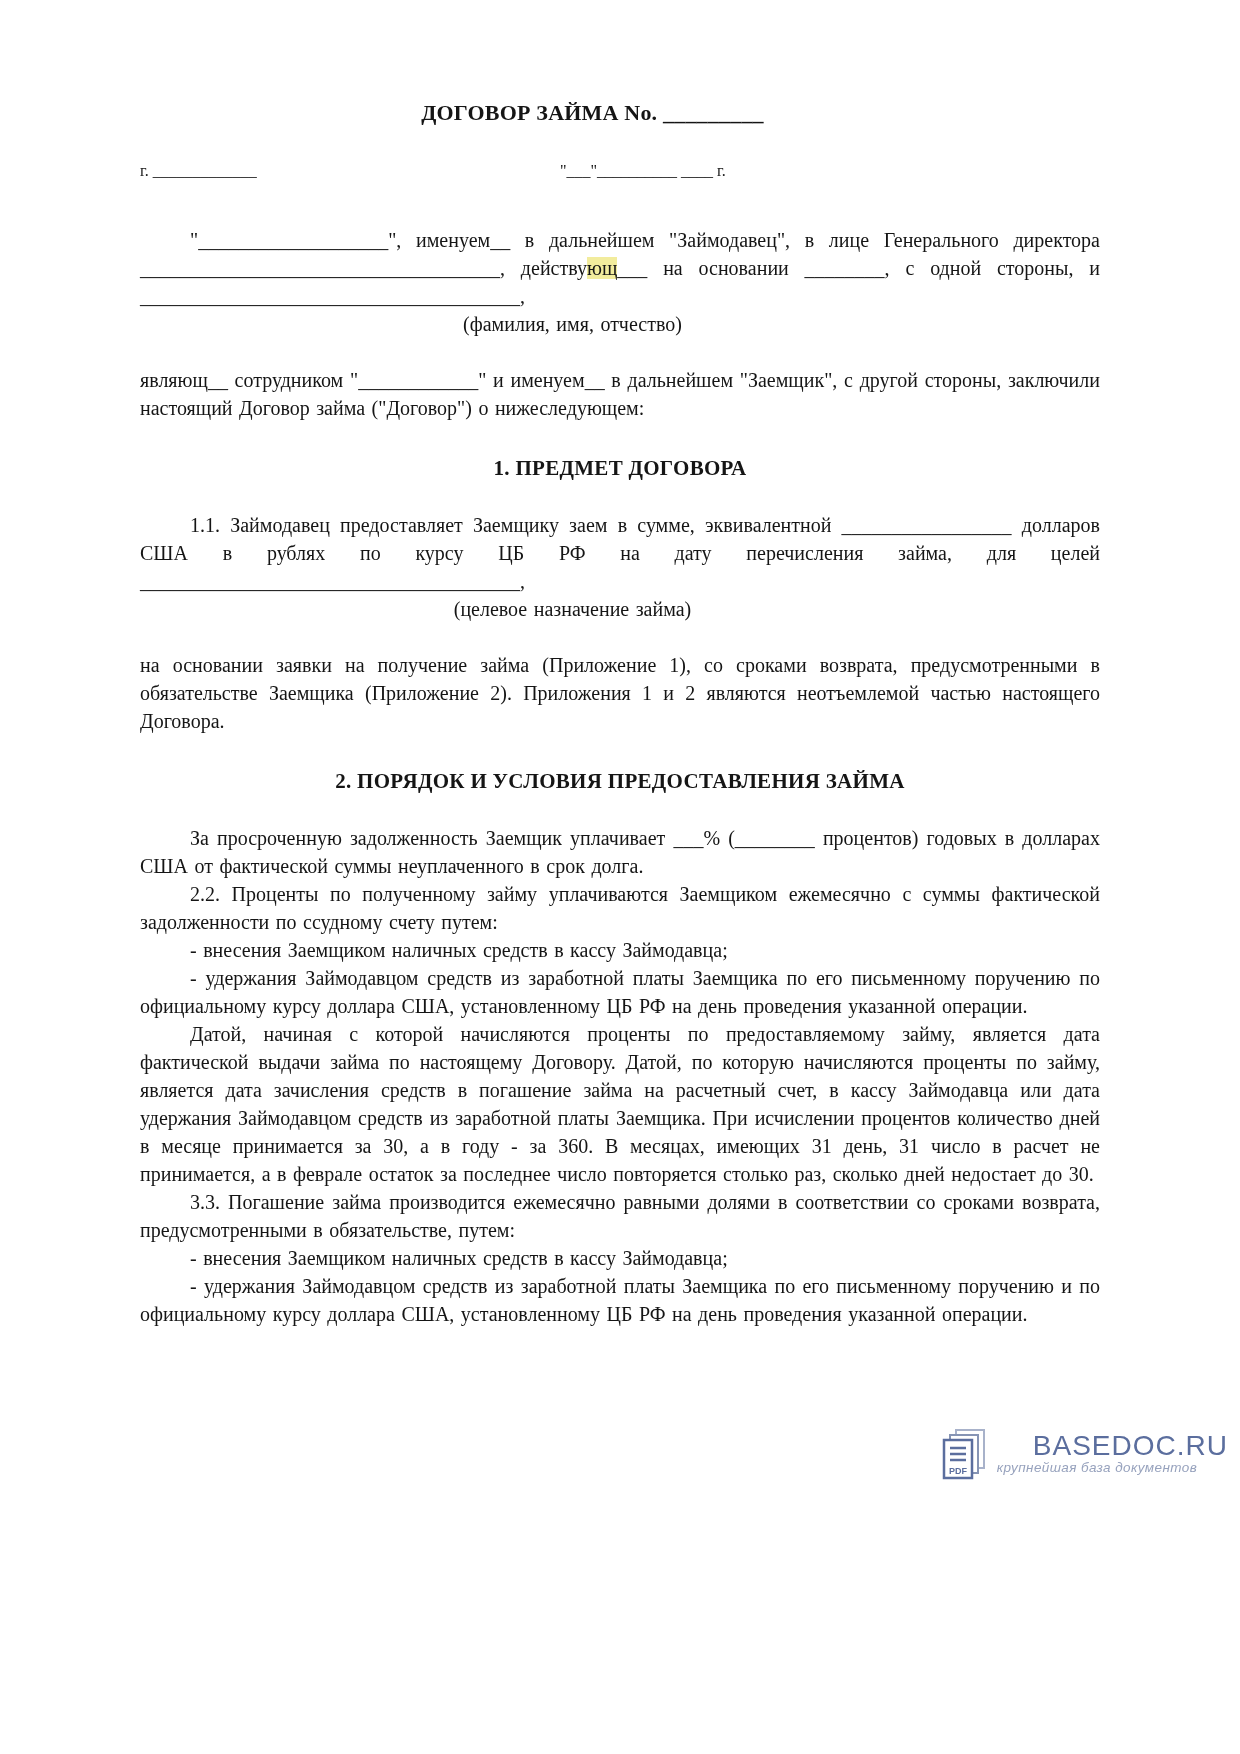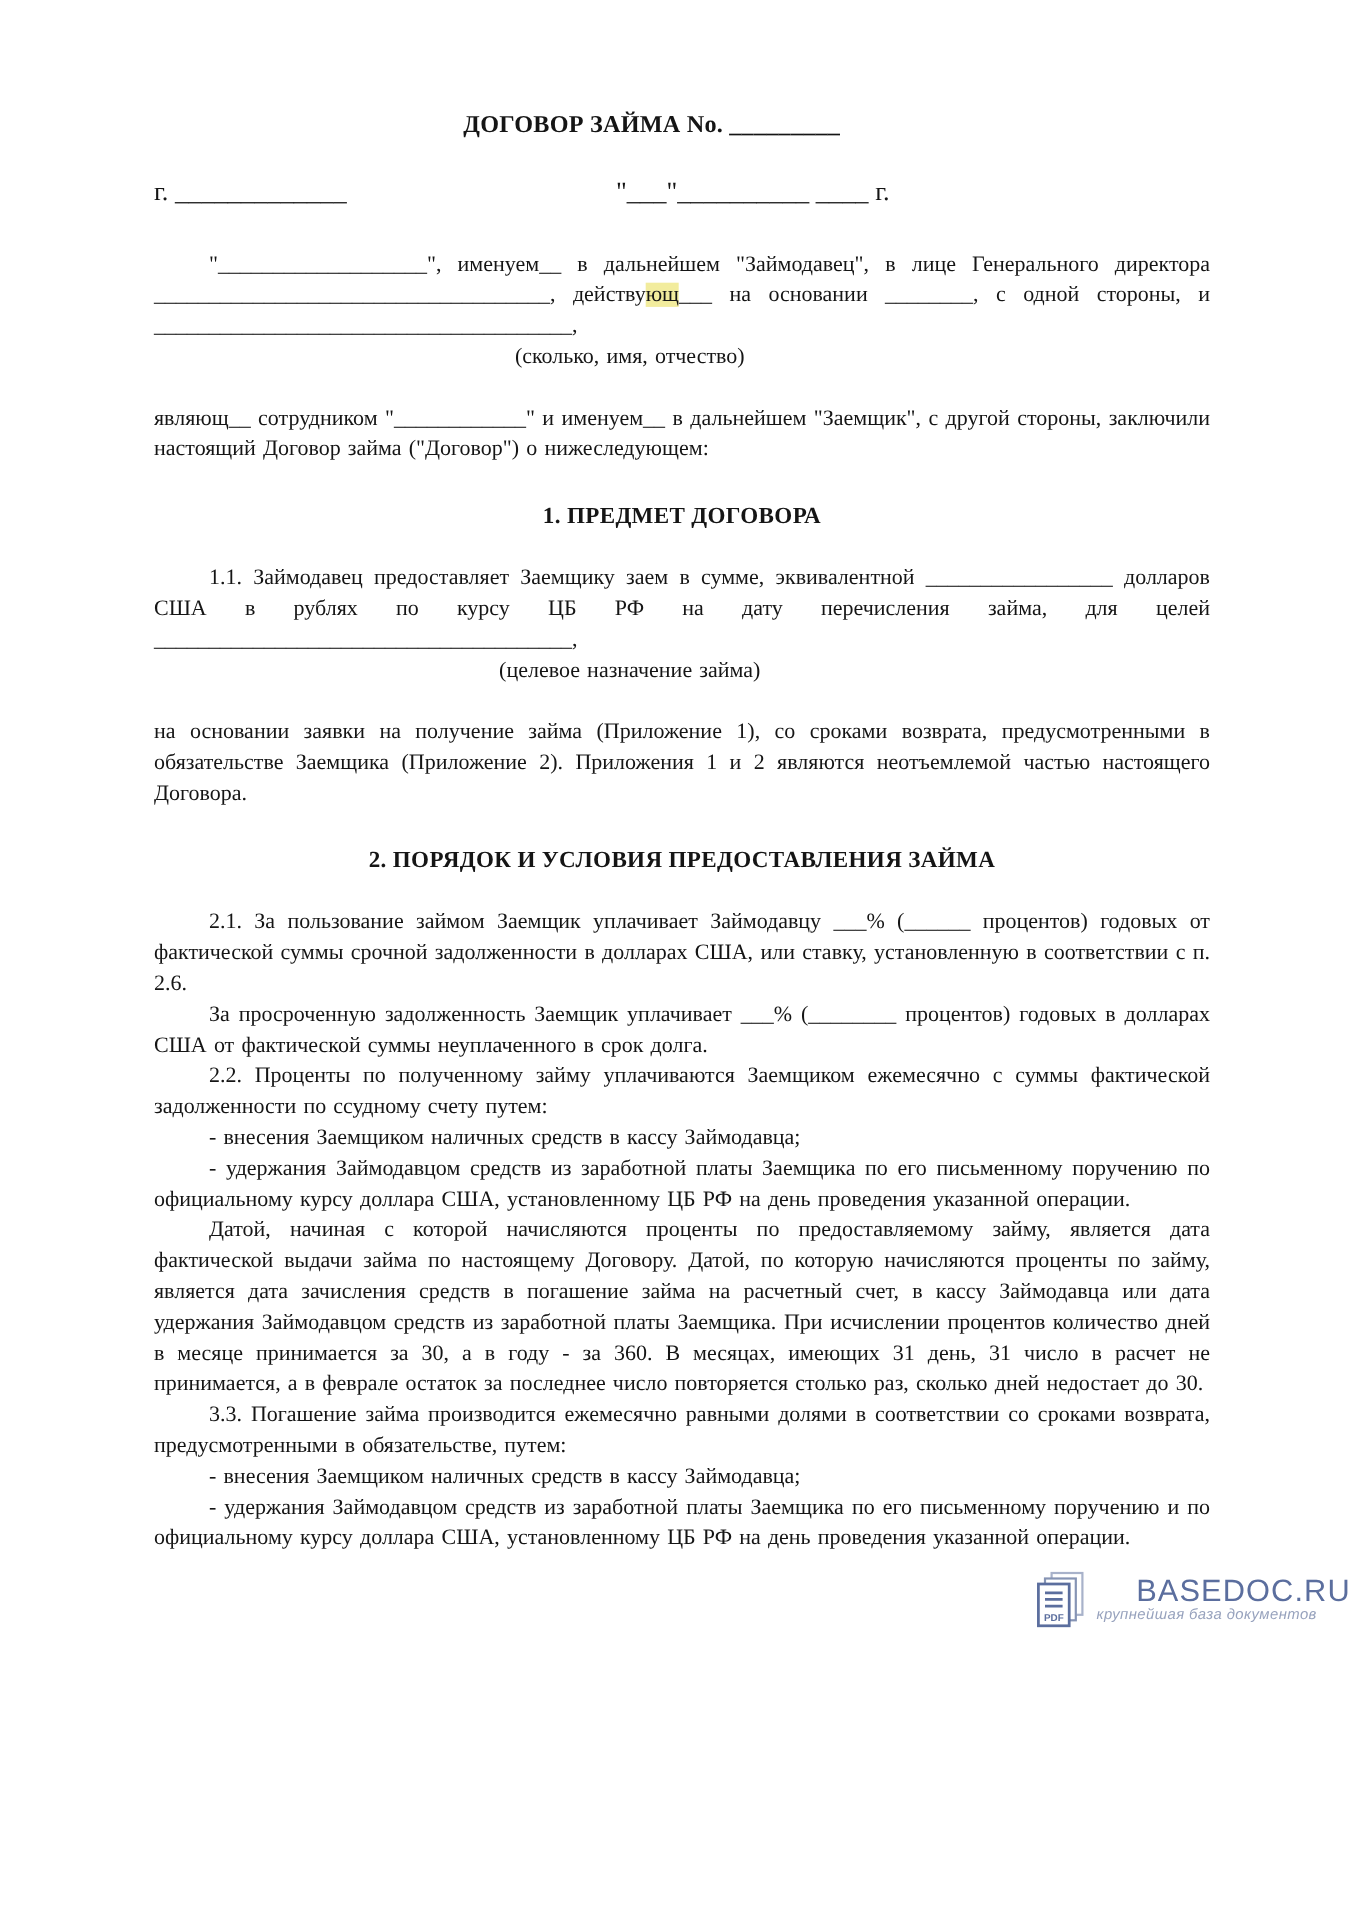--- a/index.html
+++ b/index.html
@@ -20,21 +20,21 @@
     padding-right: 55px;
     font-size: 22px;
     font-weight: bold;
     text-align: center;
     letter-spacing: 0.2px;
   }
   .city-line {
     position: relative;
     height: 30px;
     margin-bottom: 34px;
-    font-size: 24px;
+    font-size: 16px;
   }
   .date-part { position: absolute; left: 420px; top: 0; }
   #doc-body p {
     margin: 0;
     font-size: 20px;
     line-height: 28px;
     text-align: justify;
     word-spacing: 1.5px;
   }
   #doc-body p.caption {
@@ -84,28 +84,27 @@
 
   <h1 class="title">ДОГОВОР ЗАЙМА No. _________</h1>
 
   <div class="city-line">
     <span class="city-part">г. _____________</span>
     <span class="date-part">"___"__________ ____ г.</span>
   </div>
 
   <div id="doc-body">
       <p class="para indent"><span>"___________________", именуем__ в дальнейшем "Займодавец", в лице Генерального директора ____________________________________, действу</span><span class="hl">ющ</span><span>___ на основании ________, с одной стороны, и ______________________________________,</span></p>
-      <p class="caption"><span>(сколько, имя, отчество)</span></p>
+      <p class="caption"><span>(фамилия, имя, отчество)</span></p>
       <p class="para gap-before"><span>являющ__ сотрудником "____________" и именуем__ в дальнейшем "Заемщик", с другой стороны, заключили настоящий Договор займа ("Договор") о нижеследующем:</span></p>
       <h2 class="heading"><span>1. ПРЕДМЕТ ДОГОВОРА</span></h2>
       <p class="para indent"><span>1.1. Займодавец предоставляет Заемщику заем в сумме, эквивалентной _________________ долларов США в рублях по курсу ЦБ РФ на дату перечисления займа, для целей ______________________________________,</span></p>
       <p class="caption"><span>(целевое назначение займа)</span></p>
       <p class="para gap-before"><span>на основании заявки на получение займа (Приложение 1), со сроками возврата, предусмотренными в обязательстве Заемщика (Приложение 2). Приложения 1 и 2 являются неотъемлемой частью настоящего Договора.</span></p>
       <h2 class="heading"><span>2. ПОРЯДОК И УСЛОВИЯ ПРЕДОСТАВЛЕНИЯ ЗАЙМА</span></h2>
-      <p class="para indent"><span>2.1. За пользование займом Заемщик уплачивает Займодавцу ___% (______ процентов) годовых от фактической суммы срочной задолженности в долларах США, или ставку, установленную в соответствии с п. 2.6.</span></p>
       <p class="para indent"><span>За просроченную задолженность Заемщик уплачивает ___% (________ процентов) годовых в долларах США от фактической суммы неуплаченного в срок долга.</span></p>
       <p class="para indent"><span>2.2. Проценты по полученному займу уплачиваются Заемщиком ежемесячно с суммы фактической задолженности по ссудному счету путем:</span></p>
       <p class="para indent"><span>- внесения Заемщиком наличных средств в кассу Займодавца;</span></p>
       <p class="para indent"><span>- удержания Займодавцом средств из заработной платы Заемщика по его письменному поручению по официальному курсу доллара США, установленному ЦБ РФ на день проведения указанной операции.</span></p>
       <p class="para indent"><span>Датой, начиная с которой начисляются проценты по предоставляемому займу, является дата фактической выдачи займа по настоящему Договору. Датой, по которую начисляются проценты по займу, является дата зачисления средств в погашение займа на расчетный счет, в кассу Займодавца или дата удержания Займодавцом средств из заработной платы Заемщика. При исчислении процентов количество дней в месяце принимается за 30, а в году - за 360. В месяцах, имеющих 31 день, 31 число в расчет не принимается, а в феврале остаток за последнее число повторяется столько раз, сколько дней недостает до 30.</span></p>
       <p class="para indent"><span>3.3. Погашение займа производится ежемесячно равными долями в соответствии со сроками возврата, предусмотренными в обязательстве, путем:</span></p>
       <p class="para indent"><span>- внесения Заемщиком наличных средств в кассу Займодавца;</span></p>
       <p class="para indent"><span>- удержания Займодавцом средств из заработной платы Заемщика по его письменному поручению и по официальному курсу доллара США, установленному ЦБ РФ на день проведения указанной операции.</span></p>
     </div>
 

